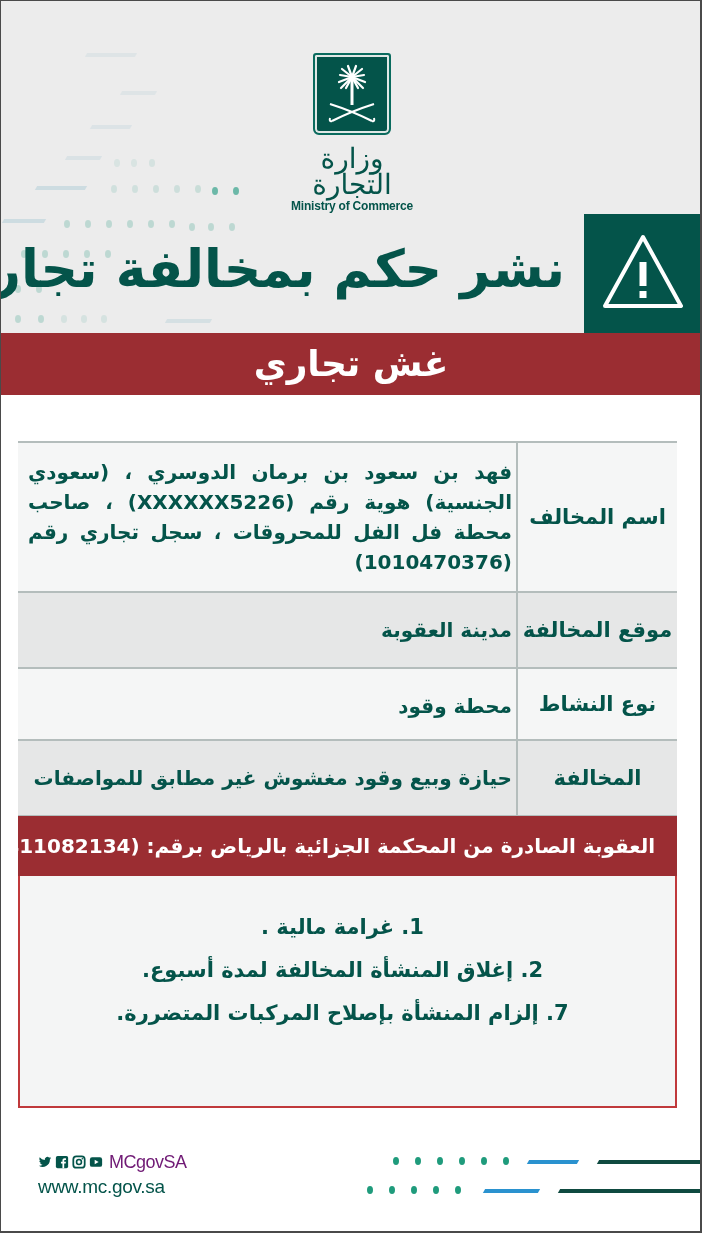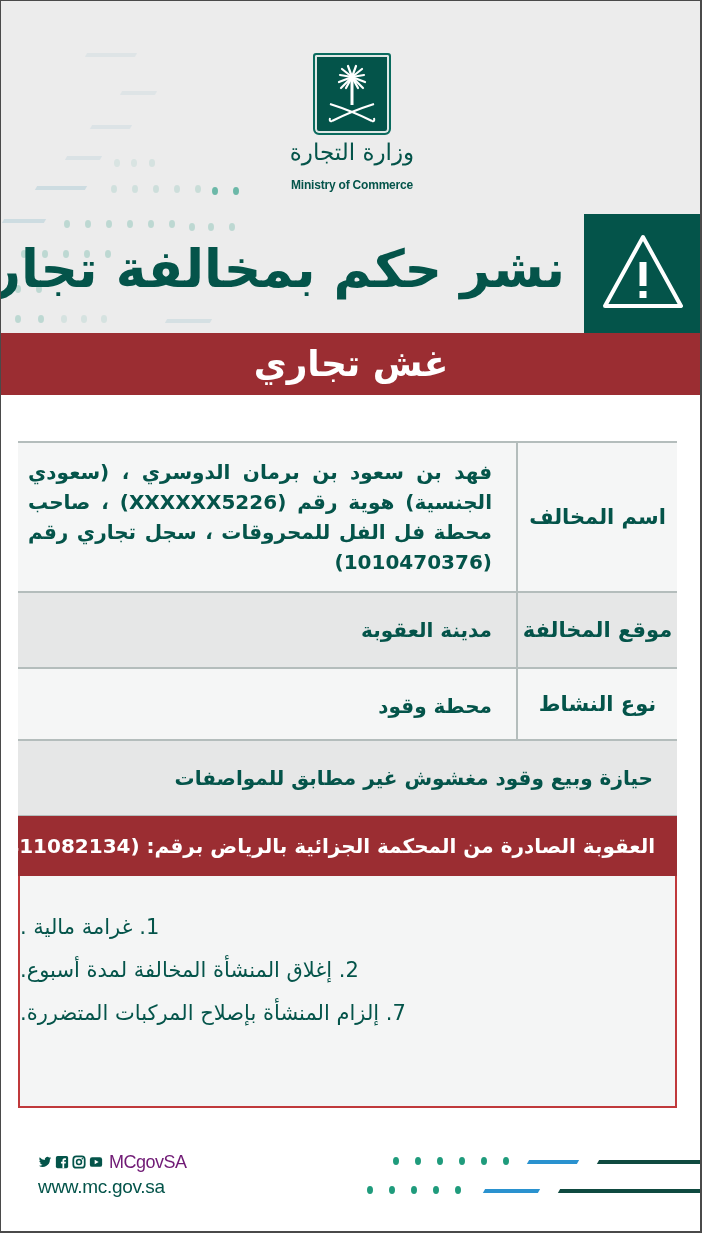--- a/index.html
+++ b/index.html
@@ -5,50 +5,50 @@
   * { box-sizing: border-box; margin: 0; padding: 0; }
   html, body { width: 702px; height: 1233px; background: #fff; }
   body { font-family: "DejaVu Sans", "Liberation Sans", sans-serif; position: relative; overflow: hidden; }
   .frame { position: absolute; left: 0; top: 0; width: 702px; height: 1233px; border: 1px solid #4a4a4a; border-right-width: 2px; border-bottom-width: 2px; background: #fff; overflow: hidden; }
 
   
   .header { position: absolute; left: 0; top: 0; width: 700px; height: 332px; background: #ececec; }
   .logo-wrap { position: absolute; left: 281px; top: 52px; width: 140px; text-align: center; }
   .emblem { width: 78px; height: 82px; margin: 0 auto; background: #04544a; border: 2px solid #0a6b5e; border-radius: 3px 3px 6px 6px; position: relative; box-shadow: inset 0 0 0 2px #e0e8e6; }
   .emblem svg { position: absolute; left: 0; top: 0; }
-  .ministry-ar { margin-top: 4px; font-family: "DejaVu Serif", serif; font-size: 23px; color: #04544a; direction: rtl; line-height: 26px; }
-  .ministry-en { font-family: "Liberation Sans", sans-serif; font-size: 12px; font-weight: bold; color: #04544a; letter-spacing: -0.2px; margin-top: 13px; }
+  .ministry-ar { margin-top: 11px; font-family: "DejaVu Serif", serif; font-size: 28px; color: #04544a; direction: rtl; line-height: 26px; }
+  .ministry-en { font-family: "Liberation Sans", sans-serif; font-size: 12px; font-weight: bold; color: #04544a; letter-spacing: -0.2px; margin-top: 1px; }
 
   .deco { position: absolute; }
   .dot { position: absolute; width: 6px; height: 8px; border-radius: 50%; background: #9fcbc2; opacity: 0.6; }
   .dash { position: absolute; height: 4px; background: #c6d8de; transform: skewX(-30deg); opacity: 0.8; }
 
   .title { position: absolute; right: 136px; top: 228px; font-size: 52px; font-weight: bold; color: #04544a; direction: rtl; white-space: nowrap; letter-spacing: -1px; line-height: 80px; }
   .warn-box { position: absolute; left: 583px; top: 213px; width: 119px; height: 119px; background: #04544a; }
   .warn-box svg { position: absolute; left: 17px; top: 18px; }
 
   .red-band { position: absolute; left: 0; top: 332px; width: 700px; height: 62px; background: #9b2d32; }
   .red-band .sub { width: 100%; text-align: center; color: #fff; font-size: 36px; font-weight: bold; direction: rtl; line-height: 62px; }
 
   
   .table { position: absolute; left: 17px; top: 440px; width: 659px; direction: rtl; border-top: 2px solid #b4bdbc; }
   .row { display: flex; flex-direction: row; border-bottom: 2px solid #b4bdbc; }
   .row .label { width: 161px; border-left: 2px solid #b4bdbc; display: flex; align-items: center; justify-content: center; font-size: 21px; font-weight: bold; color: #04544a; text-align: center; }
-  .row .value { flex: 1; padding: 12px 24px 12px 10px; font-size: 20px; font-weight: bold; color: #04544a; line-height: 30px; text-align: right; }
+  .row .value { flex: 1; padding: 12px 4px 12px 10px; font-size: 20px; font-weight: bold; color: #04544a; line-height: 30px; text-align: right; }
   .row.r1 { height: 150px; background: #f5f6f6; }
   .row.r1 .value { padding-top: 14px; text-align: justify; text-align-last: right; }
   .row.r2 { height: 76px; background: #e6e7e7; }
   .row.r3 { height: 72px; background: #f5f6f6; }
   .row.r4 { height: 76px; background: #e6e7e7; }
   .row.r2 .value, .row.r3 .value, .row.r4 .value { padding-top: 22px; }
   .row.r2 .label, .row.r3 .label, .row.r4 .label { }
 
   .penalty-head { position: absolute; left: 17px; top: 815px; width: 659px; height: 60px; background: #9b2d32; color: #fff; font-size: 20px; font-weight: bold; direction: rtl; text-align: right; padding-right: 22px; line-height: 60px; white-space: nowrap; }
   .penalty-box { position: absolute; left: 17px; top: 875px; width: 659px; height: 232px; background: #f4f5f5; border: 2px solid #c0393b; border-top: none; direction: rtl; padding: 30px 10px 0 0; }
-  .penalty-box .item { font-size: 21px; font-weight: normal; color: #04544a; line-height: 43px; text-align: left; white-space: nowrap; }
+  .penalty-box .item { font-size: 21px; font-weight: bold; color: #04544a; line-height: 43px; text-align: center; white-space: nowrap; }
 
   
   .footer-left { position: absolute; left: 37px; top: 1150px; }
   .social-row { display: flex; align-items: center; gap: 3px; height: 22px; }
   .social-row .ico { width: 14px; height: 14px; display: inline-block; }
   .handle { font-family: "Liberation Sans", sans-serif; font-size: 18px; color: #701a75; margin-left: 3px; letter-spacing: -0.5px; }
   .url { font-family: "Liberation Sans", sans-serif; font-size: 19px; color: #04544a; margin-top: 3px; letter-spacing: -0.3px; }
   .fdot { position: absolute; width: 6px; height: 8px; border-radius: 50%; background: #1f9b7c; }
   .fdash { position: absolute; height: 4px; transform: skewX(-30deg); }
 </style>
@@ -156,20 +156,21 @@
     </div>
     <div class="row r2">
       <div class="label">موقع المخالفة</div>
       <div class="value">مدينة العقوبة</div>
     </div>
     <div class="row r3">
       <div class="label">نوع النشاط</div>
       <div class="value">محطة وقود</div>
     </div>
     <div class="row r4">
+      <div class="label">المخالفة</div>
       <div class="value">حيازة وبيع وقود مغشوش غير مطابق للمواصفات</div>
     </div>
   </div>
 
   <div class="penalty-head">العقوبة الصادرة من المحكمة الجزائية بالرياض برقم: (411082134)</div>
   <div class="penalty-box">
     <div class="item">1. غرامة مالية .</div>
     <div class="item">2. إغلاق المنشأة المخالفة لمدة أسبوع.</div>
     <div class="item">7. إلزام المنشأة بإصلاح المركبات المتضررة.</div>
   </div>

